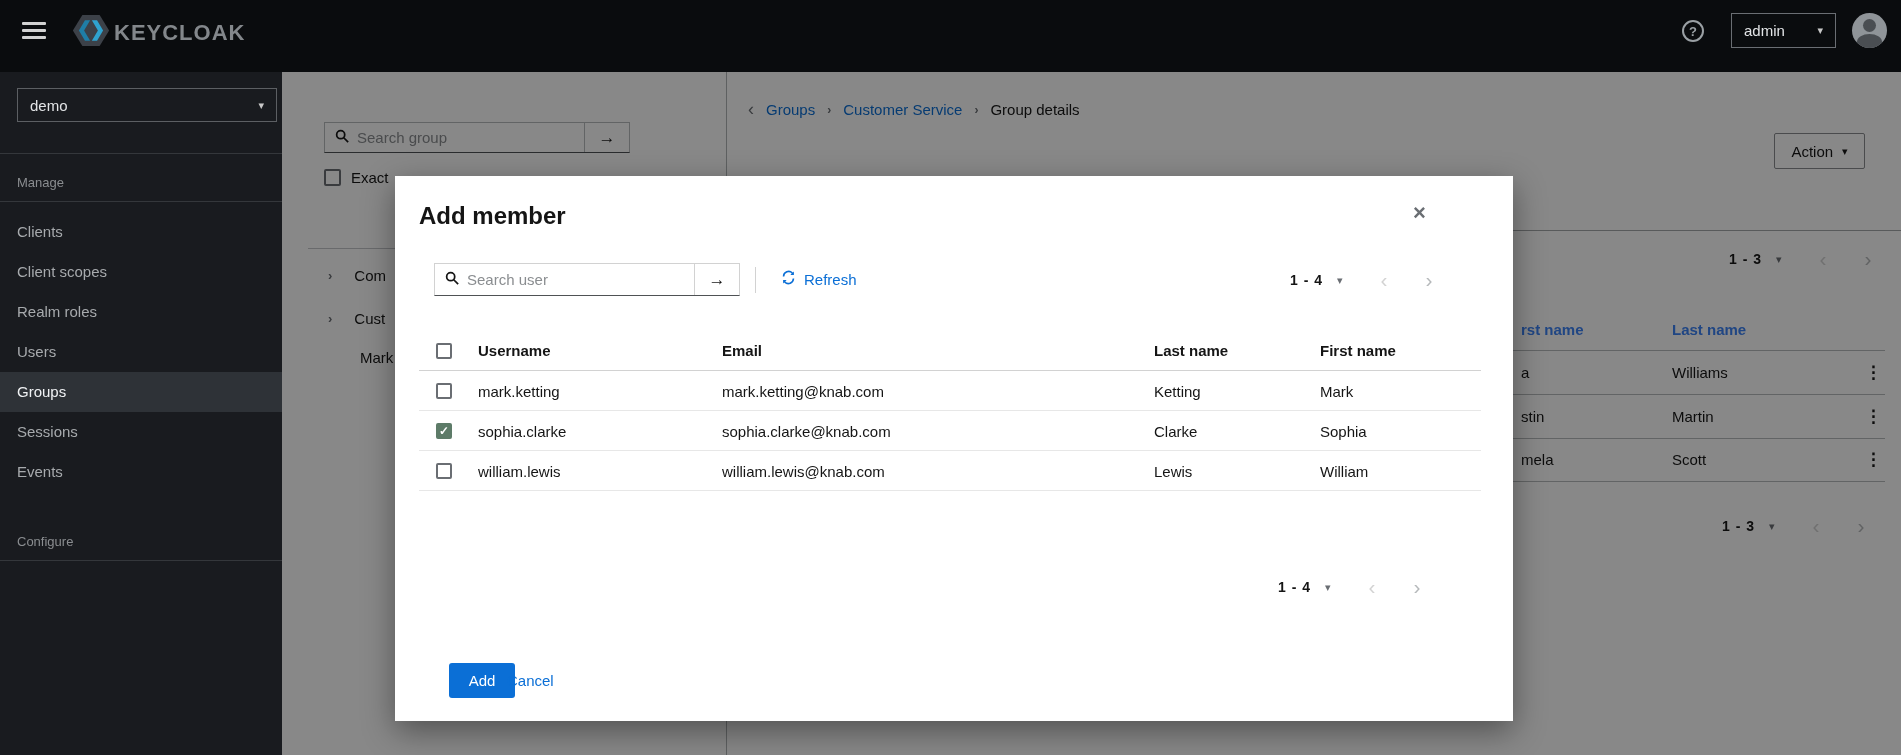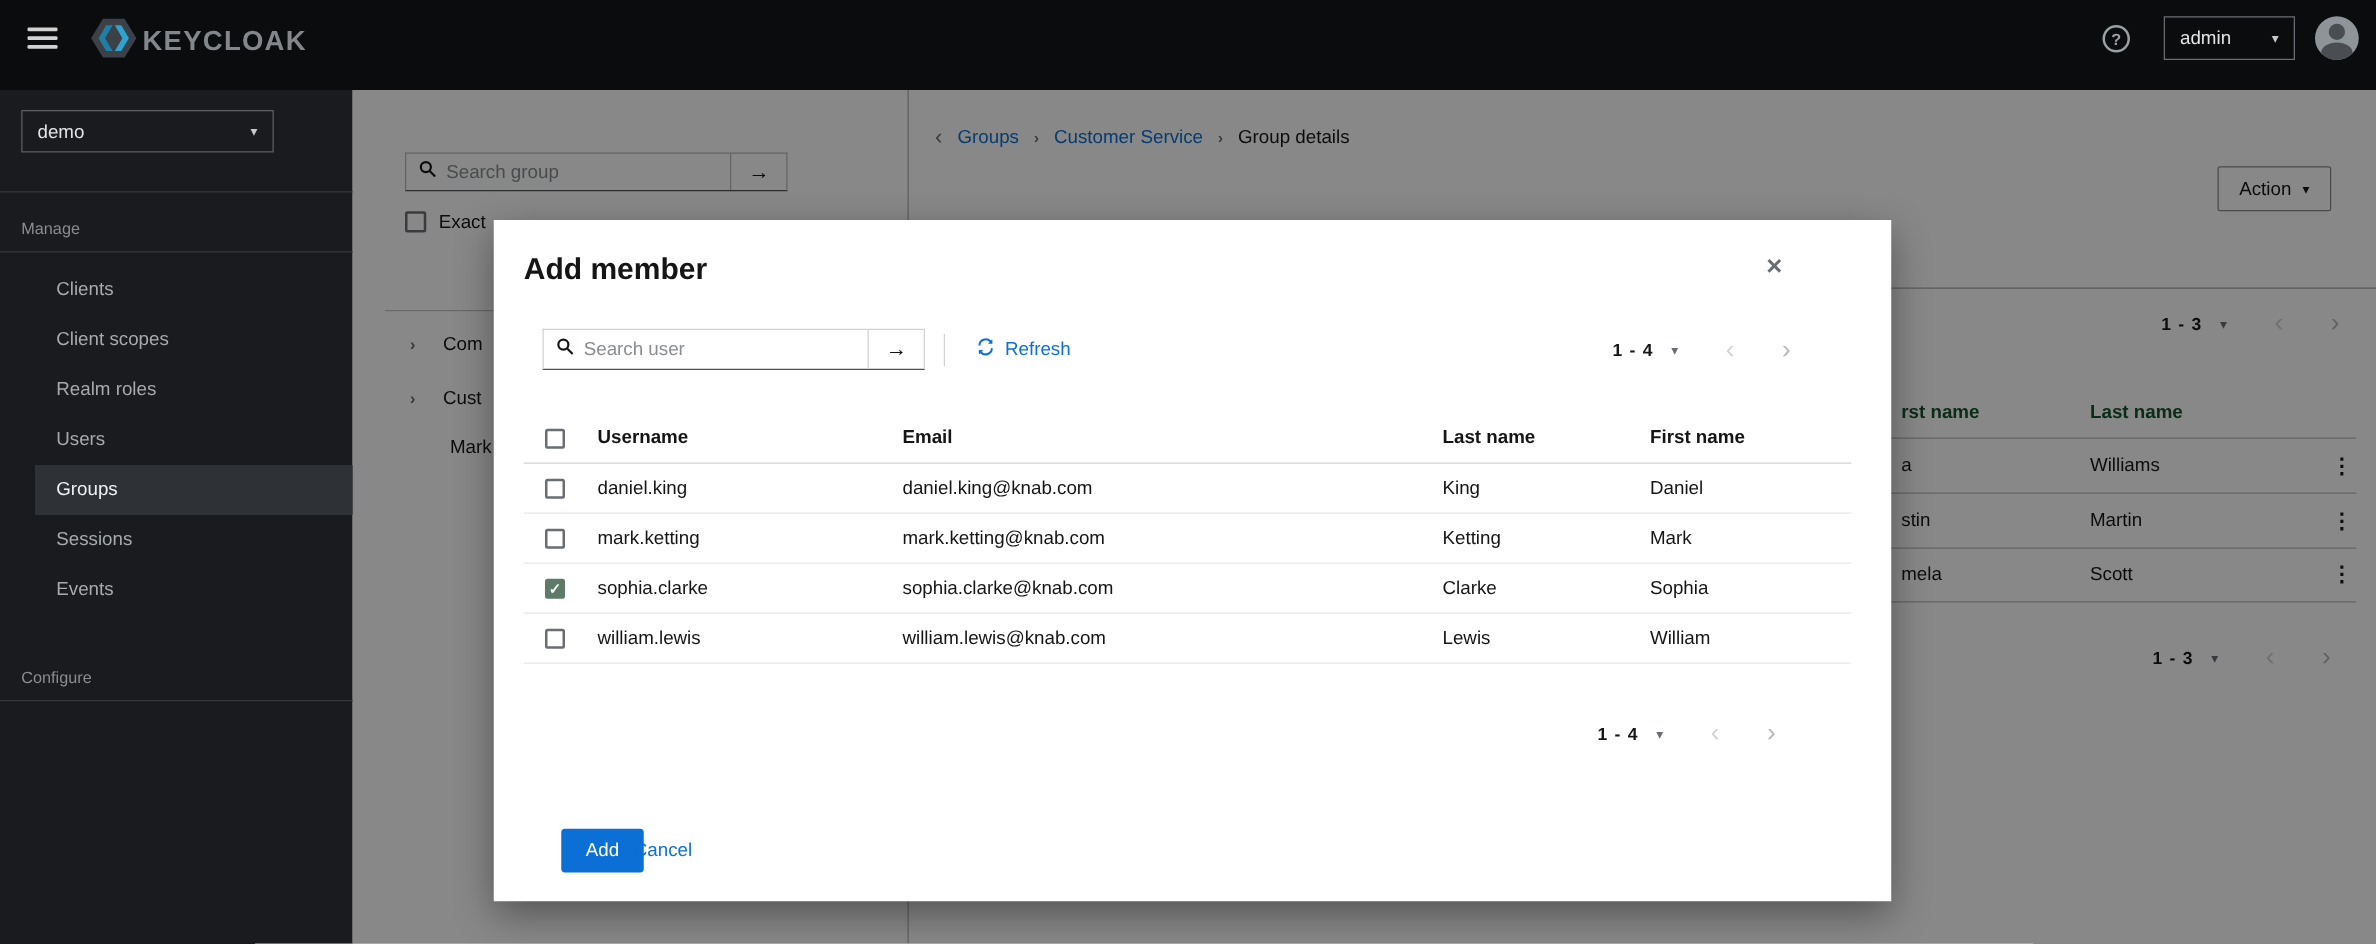--- a/index.html
+++ b/index.html
@@ -14,25 +14,25 @@
   .brand-text { font-size:22px; font-weight:bold; letter-spacing:1px; color:#83878b; }
   .help-circle { position:absolute; left:1682px; top:20px; width:22px; height:22px; border:2px solid #9aa0a4; border-radius:50%; color:#9aa0a4; font-size:13px; font-weight:bold; display:flex; align-items:center; justify-content:center; }
   .user-dd { position:absolute; left:1731px; top:13px; width:105px; height:35px; border:1px solid #6a6e73; display:flex; align-items:center; justify-content:space-between; padding:0 12px; color:#e2e4e6; font-size:15px; }
   .user-dd .caret { color:#c8c8c8; font-size:11px; }
   .avatar { position:absolute; left:1852px; top:13px; width:35px; height:35px; border-radius:50%; background:#8f9498; overflow:hidden; }
   .avatar .head { position:absolute; left:11px; top:6px; width:13px; height:13px; border-radius:50%; background:#4a4e52; }
   .avatar .body { position:absolute; left:5px; top:21px; width:25px; height:16px; border-radius:50% 50% 0 0; background:#4a4e52; }
 
   
   .sidebar { position:absolute; left:0; top:61px; width:282px; height:694px; background:#191b1f; z-index:20; }
-  .realm-box { position:absolute; left:17px; top:27px; width:202px; height:34px; border:1px solid #5c5f63; display:flex; align-items:center; justify-content:space-between; padding:0 12px; color:#e2e4e6; font-size:15px; }
+  .realm-box { position:absolute; left:17px; top:27px; width:260px; height:34px; border:1px solid #5c5f63; display:flex; align-items:center; justify-content:space-between; padding:0 12px; color:#e2e4e6; font-size:15px; }
   .realm-box .caret { color:#c8c8c8; font-size:11px; }
   .sb-hr { position:absolute; left:0; width:282px; border-top:1px solid #34373b; }
   .sb-label { position:absolute; left:17px; font-size:13px; color:#8a8d90; }
-  .sb-nav { position:absolute; left:0; width:282px;padding-left:28px; }
+  .sb-nav { position:absolute; left:0; width:282px; }
   .sb-item { height:40px; line-height:40px; padding-left:17px; font-size:15px; color:#a7aaad; cursor:pointer; }
   .sb-item.active { background:#2e3237; color:#f0f2f4; }
 
   
   .content { position:absolute; left:282px; top:61px; width:1619px; height:694px; background:#fff; }
   .panel-divider { position:absolute; left:444px; top:0; height:694px; border-left:1px solid #b0b3b6; }
   .tab-underline { position:absolute; left:444px; top:169px; width:1175px; border-top:1px solid #a5a8ab; }
 
   
   .sg-box { position:absolute; left:42px; top:61px; width:306px; height:31px; border:1px solid #b8bbbe; border-bottom-color:#4f5255; display:flex; }
@@ -58,21 +58,21 @@
   .action-btn { position:absolute; left:1492px; top:72px; width:91px; height:36px; border:1px solid #8a8d90; border-radius:2px; display:flex; align-items:center; justify-content:center; gap:9px; font-size:15px; color:#151515; cursor:pointer; background:#fff; }
   .action-btn .caret { font-size:11px; color:#151515; }
 
   .pager { position:absolute; display:flex; align-items:center; font-size:14px; color:#151515; }
   .pager b { font-weight:bold; letter-spacing:1px; }
   .pager .caret { color:#6a6e73; font-size:11px; margin-left:14px; cursor:pointer; }
   .pager .chev { font-size:21px; line-height:14px; margin-left:38px; cursor:pointer; }
   .chev.prev { color:#d2d2d2; }
   .chev.next { color:#b5b8ba; }
 
-  .bg-th { position:absolute; font-size:15px; font-weight:bold; color:#14532d; }
+  .bg-th { position:absolute; font-size:15px; font-weight:bold; color:#3b82f6; }
   .bg-hr { position:absolute; border-top:1px solid #b8bbbe; }
   .bg-cell { position:absolute; font-size:15px; color:#151515; }
   .kebab { position:absolute; font-size:17px; font-weight:bold; color:#151515; cursor:pointer; }
 
   
   .overlay { position:absolute; left:282px; top:61px; width:1619px; height:694px; background:rgba(3,3,3,0.47); z-index:25; }
   .modal { position:absolute; left:395px; top:176px; width:1118px; height:545px; background:#fff; z-index:40; box-shadow:0 10px 30px rgba(0,0,0,0.4); }
   .modal-title { position:absolute; left:24px; top:26px; font-size:24px; font-weight:600; color:#151515; }
   .modal-close { position:absolute; left:1018px; top:24px; font-size:22px; font-weight:bold; color:#6a6e73; cursor:pointer; }
 
@@ -265,27 +265,20 @@
     <div class="m-table">
       <div class="m-header">
         <div class="cb m-cb"></div>
         <span class="m-c h col-user">Username</span>
         <span class="m-c h col-email">Email</span>
         <span class="m-c h col-last">Last name</span>
         <span class="m-c h col-first">First name</span>
       </div>
       <div class="m-row">
         <div class="cb m-cb"></div>
-        <span class="m-c col-user">daniel.king</span>
-        <span class="m-c col-email">daniel.king@knab.com</span>
-        <span class="m-c col-last">King</span>
-        <span class="m-c col-first">Daniel</span>
-      </div>
-      <div class="m-row">
-        <div class="cb m-cb"></div>
         <span class="m-c col-user">mark.ketting</span>
         <span class="m-c col-email">mark.ketting@knab.com</span>
         <span class="m-c col-last">Ketting</span>
         <span class="m-c col-first">Mark</span>
       </div>
       <div class="m-row">
         <div class="cb m-cb checked"></div>
         <span class="m-c col-user">sophia.clarke</span>
         <span class="m-c col-email">sophia.clarke@knab.com</span>
         <span class="m-c col-last">Clarke</span>

